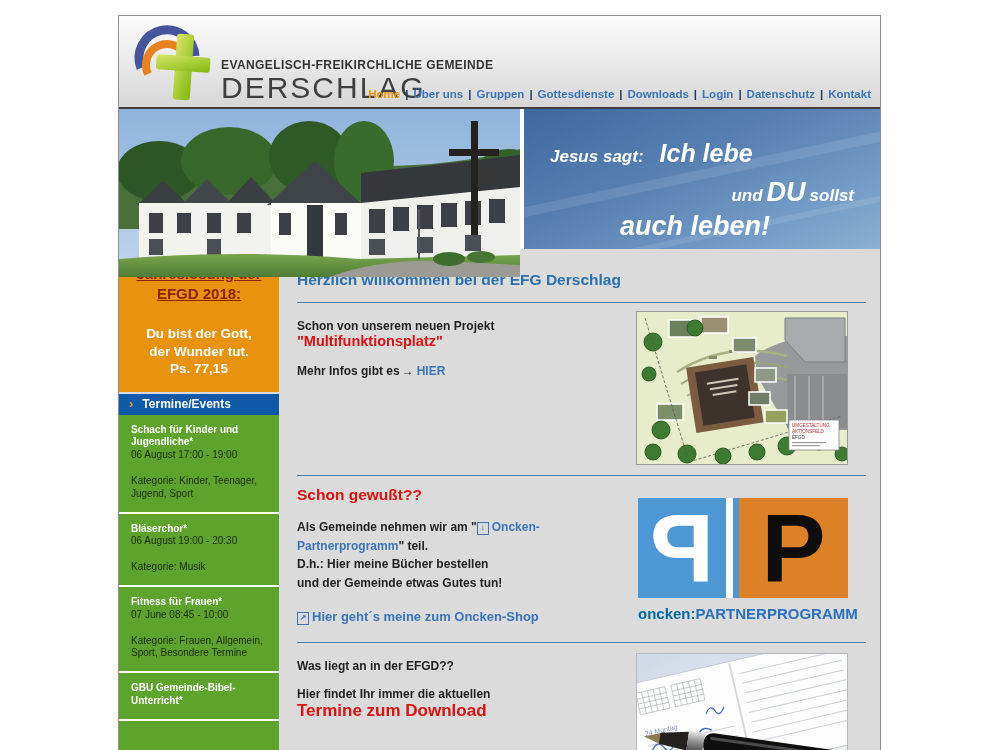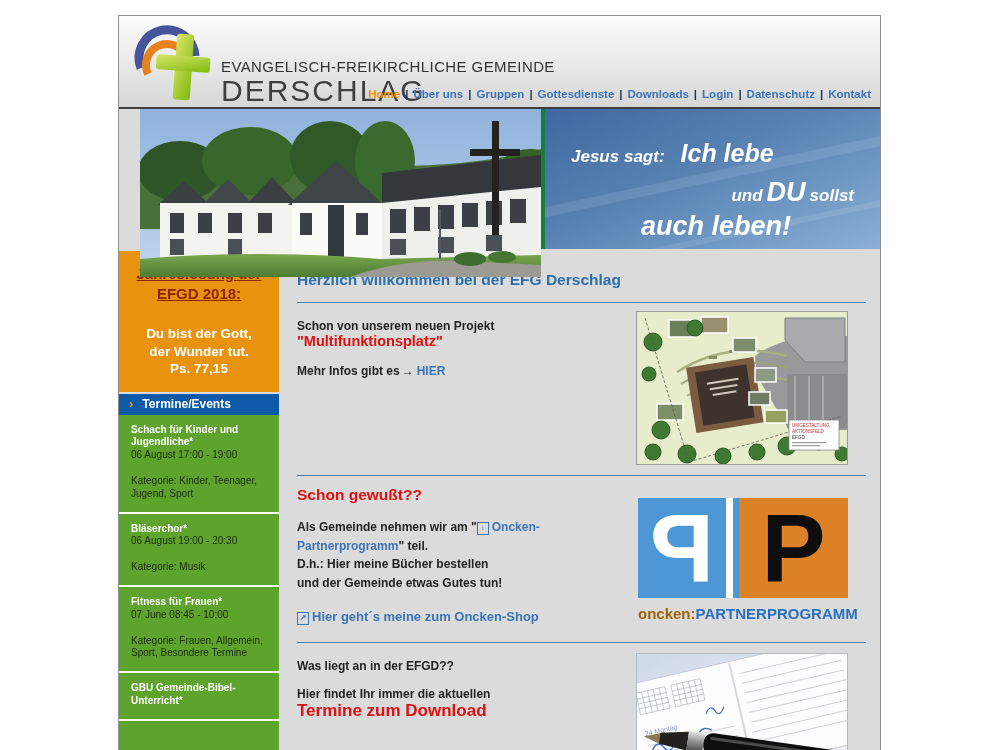--- a/index.html
+++ b/index.html
@@ -12,28 +12,28 @@
     background:#dbdbdb;border:1px solid #8f8f8f;border-bottom:none;
   }
   
   header{
     height:91px;position:relative;
     background:linear-gradient(180deg,#fcfcfc 0%,#ececec 45%,#d6d6d6 100%);
     border-bottom:2px solid #3e3e3e;
   }
   .logo-svg{position:absolute;left:12px;top:4px;}
   .org-block{position:absolute;left:102px;top:42px;color:#2f2f2f;}
-  .org-line{font-size:15px;letter-spacing:.4px;color:#333;}
+  .org-line{font-size:12px;letter-spacing:.4px;color:#333;font-weight:bold;}
   .org-name{font-size:30px;letter-spacing:2px;color:#3f3f3f;line-height:1.05;}
   nav{position:absolute;right:9px;bottom:7px;font-size:11.5px;font-weight:bold;white-space:nowrap;}
   nav a{color:#3b74b8;text-decoration:none;cursor:pointer;}
   nav a.active{color:#f29400;}
   nav .sep{color:#1b3a63;margin:0 5px;}
   
-  .hero{height:140px;position:relative;background:#15803d;margin-left:21px;}
+  .hero{height:140px;position:relative;background:#ffffff;}
   .hero-photo{position:absolute;left:0;top:0;display:block;}
   .hero-right{
     position:absolute;left:405px;top:0;right:0;bottom:0;
     background:linear-gradient(155deg,#3f689f 0%,#567fb1 40%,#6e97c3 70%,#8cb0d3 100%);
     color:#fff;font-style:italic;font-weight:bold;overflow:hidden;
   }
   .hero-right .streak{position:absolute;width:420px;height:10px;background:rgba(255,255,255,.10);transform:rotate(-12deg);}
   .hl1{position:absolute;left:26px;top:30px;font-size:17px;}
   .hl1 .big{font-size:25px;margin-left:16px;}
   .hl2{position:absolute;right:26px;top:68px;font-size:17px;}
@@ -93,21 +93,21 @@
   .oncken-squares{height:100px;display:flex;}
   .sq{display:flex;align-items:center;justify-content:center;overflow:hidden;}
   .sq-blue{width:88px;background:#4e97d5;}
   .sq-gap{width:7px;background:#ffffff;}
   .sq-stripe{width:6px;background:#4e97d5;}
   .sq-orange{flex:1;background:#dd8126;}
   .sq span{font-size:96px;font-weight:bold;line-height:.78;display:inline-block;}
   .sq-blue span{color:#ffffff;transform:scaleX(-1);}
   .sq-orange span{color:#0d0d0d;}
   .oncken-caption{margin-top:7px;font-size:15px;font-weight:bold;white-space:nowrap;}
-  .oncken-caption .brand{color:#a16207;}
+  .oncken-caption .brand{color:#0369a1;}
   .oncken-caption .prog{color:#2a6fc0;}
 </style>
 </head>
 <body>
 
 <div class="site">
 
   <header>
     <svg class="logo-svg" width="86" height="84" viewBox="0 0 86 84">
       <defs>

